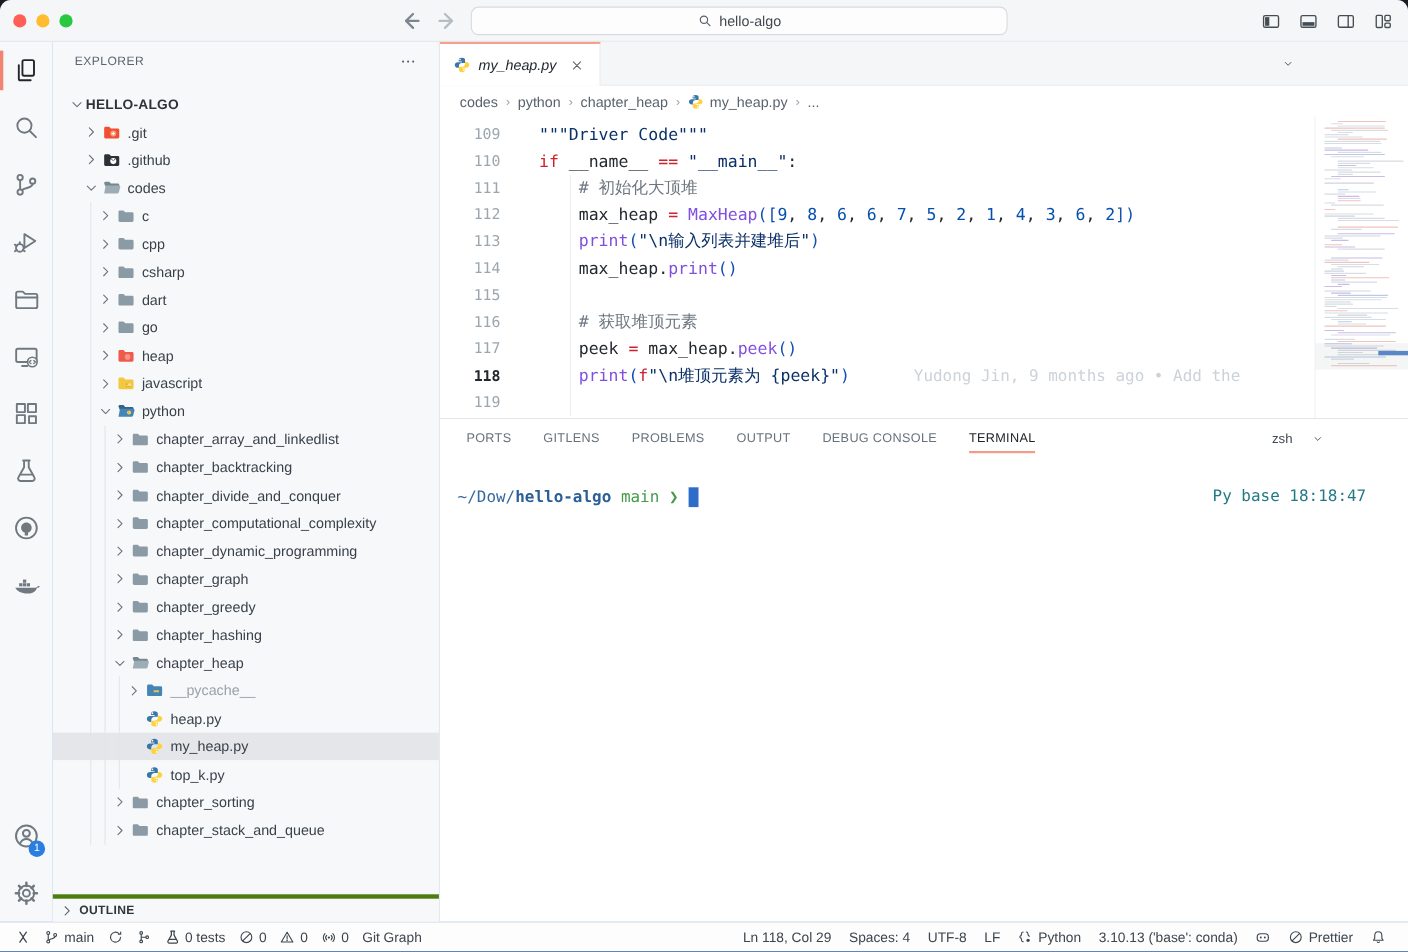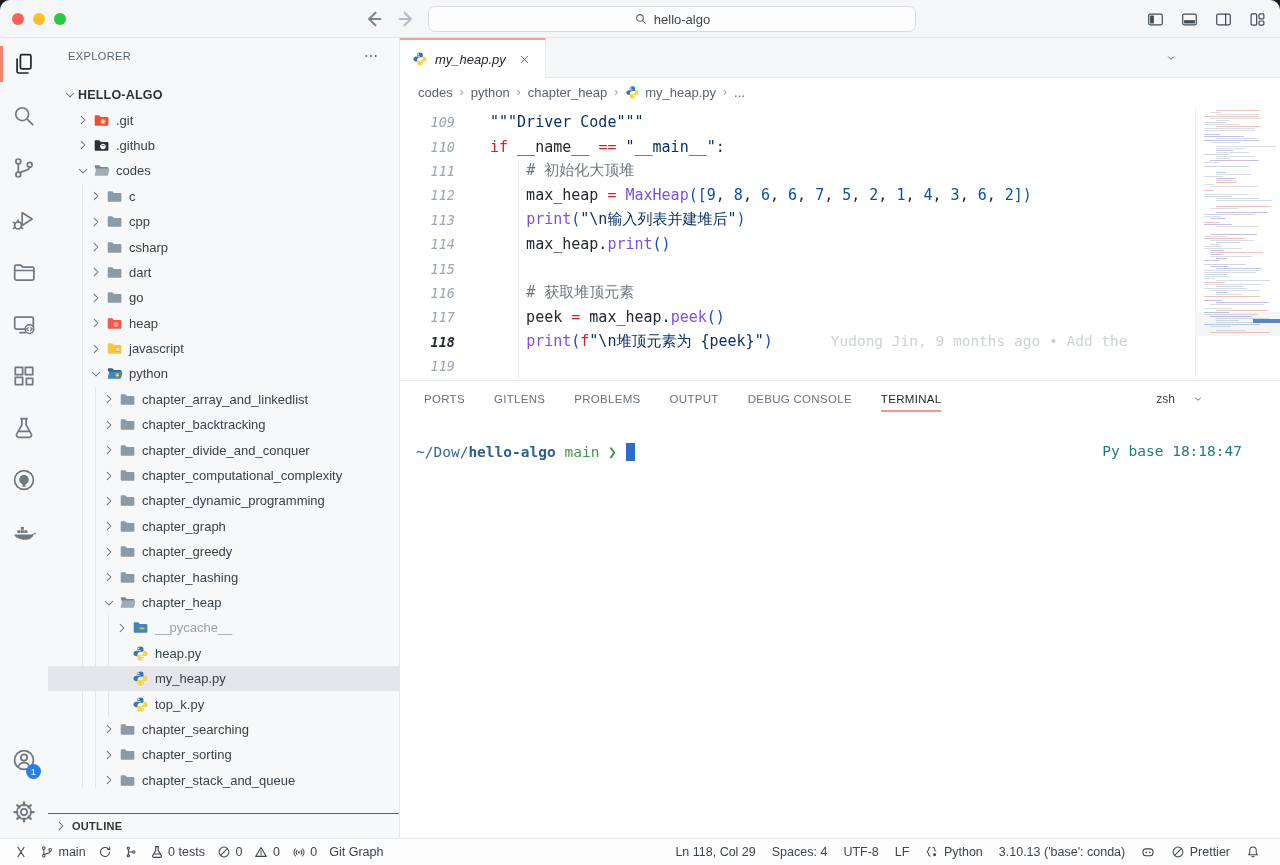--- a/index.html
+++ b/index.html
@@ -32,21 +32,21 @@
   .sb-header .ic { width:16px; height:16px; color:#5a6570; }
   .tree { position:absolute; top:44px; left:0; right:0; bottom:50px; overflow:hidden; }
   .trow { position:relative; height:25.4px; display:flex; align-items:center; font-size:13px; color:#39424a; cursor:default; }
   .trow.selected { background:#e4e6e9; }
   .trow.dim .tlabel { color:#98a2ab; }
   .trow .chev { width:16px; height:16px; flex:0 0 16px; color:#6a737c; display:flex; align-items:center; justify-content:center; }
   .trow .ticon { width:17px; height:17px; flex:0 0 17px; margin:0 6px 0 2px; }
   .trow.root .tlabel { font-weight:bold; font-size:12.5px; color:#2c3339; letter-spacing:.2px; }
   .tguide { position:absolute; top:0; bottom:0; width:1px; background:#e2e6ea; }
   .sb-sections { position:absolute; left:0; right:0; bottom:0; }
-  .sb-sec { height:25px; border-top:1px solid #4d7c0f; display:flex; align-items:center; gap:4px; padding-left:6px; font-size:11px; font-weight:bold; color:#2f363d; letter-spacing:.3px; background:#f7f8fa; }
+  .sb-sec { height:25px; border-top:4px solid #4d7c0f; display:flex; align-items:center; gap:4px; padding-left:6px; font-size:11px; font-weight:bold; color:#2f363d; letter-spacing:.3px; background:#f7f8fa; }
   .sb-sec .ic { width:16px; height:16px; color:#5a6570; }
 
   
   .editorgroup { position:absolute; top:38px; left:400px; right:0; height:342px; background:#fff; }
   .tabbar { position:absolute; top:0; left:0; right:0; height:40px; background:#f5f6f8; border-bottom:1px solid #e8eaee; display:flex; }
   .tab { display:flex; align-items:center; gap:7px; padding:0 12px; background:#fff; border-right:1px solid #e8eaee; border-top:2.5px solid #f2a191; height:40px; }
   .tab .ic { width:16px; height:16px; }
   .tab-label { font-size:13px; font-style:italic; color:#22272d; }
   .tab-close { width:16px; height:16px; color:#57606a; display:flex; align-items:center; justify-content:center; margin-left:4px; }
   .editor-actions { position:absolute; right:12px; top:0; height:40px; display:flex; align-items:center; gap:13px; color:#454d55; }
@@ -54,21 +54,21 @@
   .editor-actions .ea.disabled { color:#c4cbd2; }
   .breadcrumbs { position:absolute; top:40px; left:0; right:0; height:28px; background:#fff; display:flex; align-items:center; padding-left:18px; gap:7px; font-size:13px; color:#59636d; }
   .bc-sep { color:#9aa4ad; font-size:12px; }
   .bc-item { display:flex; align-items:center; gap:5px; }
   .bc-item .ic { width:15px; height:15px; }
 
   
   .codearea { position:absolute; top:68px; left:0; right:0; bottom:0; background:#fff; overflow:hidden; }
   .codelines { position:absolute; top:0; left:0; right:85px; bottom:0; padding-top:4px; overflow:hidden; }
   .cline { height:24.4px; display:flex; align-items:center; white-space:pre; font-family:"DejaVu Sans Mono", monospace; font-size:15px; }
-  .ln { flex:0 0 70px; text-align:right; padding-right:15px; color:#9ba6af; font-size:13.5px;font-style:italic; }
+  .ln { flex:0 0 70px; text-align:right; padding-right:15px; color:#9ba6af; font-size:13.5px; }
   .cline.active .ln { color:#22272d; font-weight:bold; }
   .lc { padding-left:20px; white-space:pre; color:#24292f; }
   .tk-fg{color:#24292f}.tk-kw{color:#cf222e}.tk-str{color:#0a3069}.tk-fn{color:#8250df}.tk-num{color:#0550ae}.tk-br{color:#1250b4}.tk-com{color:#6e7781}
   .gl-ann { color:#ccd2d9; margin-left:58px; font-size:14.5px; }
   .indent-guide { position:absolute; left:118px; width:1px; background:#ebedf0; }
 
   
   .minimap { position:absolute; top:0; right:0; width:85px; bottom:0; border-left:1px solid #f0f2f4; background:#fff; }
   .mm-row { position:absolute; height:1.4px; border-radius:1px; }
   .mm-slider { position:absolute; left:0; right:0; background:rgba(100,110,120,.07); }
@@ -654,35 +654,20 @@
           <span class="chev"></span>
           <span class="ticon">
             <svg class="ic" viewBox="0 0 16 16" fill="none" xmlns="http://www.w3.org/2000/svg">
               <path d="M7.9 1.4c-1.9 0-2.9.8-2.9 2.1v1.3h3v.7H4.2C2.6 5.5 1.4 6.6 1.4 8s1.2 2.6 2.8 2.6h1V8.9c0-1.4 1.2-2.6 2.7-2.6h2.9V3.5c0-1.3-1-2.1-2.9-2.1z" fill="#3876ab"></path>
               <circle cx="6.2" cy="3.2" r=".75" fill="#fff"></circle>
               <path d="M8.1 14.6c1.9 0 2.9-.8 2.9-2.1v-1.3H8v-.7h3.8c1.6 0 2.8-1.1 2.8-2.5s-1.2-2.6-2.8-2.6h-1v1.7c0 1.4-1.2 2.6-2.7 2.6H5.2v2.8c0 1.3 1 2.1 2.9 2.1z" fill="#fdd23c"></path>
               <circle cx="9.8" cy="12.8" r=".75" fill="#fff"></circle>
             </svg>
           </span>
           <span class="tlabel">top_k.py</span>
-        </div>
-        <div class="trow" style="padding-left: 53px;">
-          <span class="tguide" style="left: 34px;"></span>
-          <span class="tguide" style="left: 47px;"></span>
-          <span class="chev">
-            <svg class="ic" viewBox="0 0 16 16" fill="none" xmlns="http://www.w3.org/2000/svg" style="width: 14px; height: 14px;">
-              <path d="M6 3.8 10.2 8 6 12.2" stroke="currentColor" stroke-width="1.15" fill="none"></path>
-            </svg>
-          </span>
-          <span class="ticon">
-            <svg class="ic" viewBox="0 0 16 16" fill="none" xmlns="http://www.w3.org/2000/svg">
-              <path d="M1.6 4.3c0-.7.5-1.2 1.2-1.2h3.1l1.5 1.5h5.9c.7 0 1.2.5 1.2 1.2v6c0 .7-.5 1.2-1.2 1.2H2.8c-.7 0-1.2-.5-1.2-1.2z" fill="#8b9ba6"></path>
-            </svg>
-          </span>
-          <span class="tlabel">chapter_searching</span>
         </div>
         <div class="trow" style="padding-left: 53px;">
           <span class="tguide" style="left: 34px;"></span>
           <span class="tguide" style="left: 47px;"></span>
           <span class="chev">
             <svg class="ic" viewBox="0 0 16 16" fill="none" xmlns="http://www.w3.org/2000/svg" style="width: 14px; height: 14px;">
               <path d="M6 3.8 10.2 8 6 12.2" stroke="currentColor" stroke-width="1.15" fill="none"></path>
             </svg>
           </span>
           <span class="ticon">

